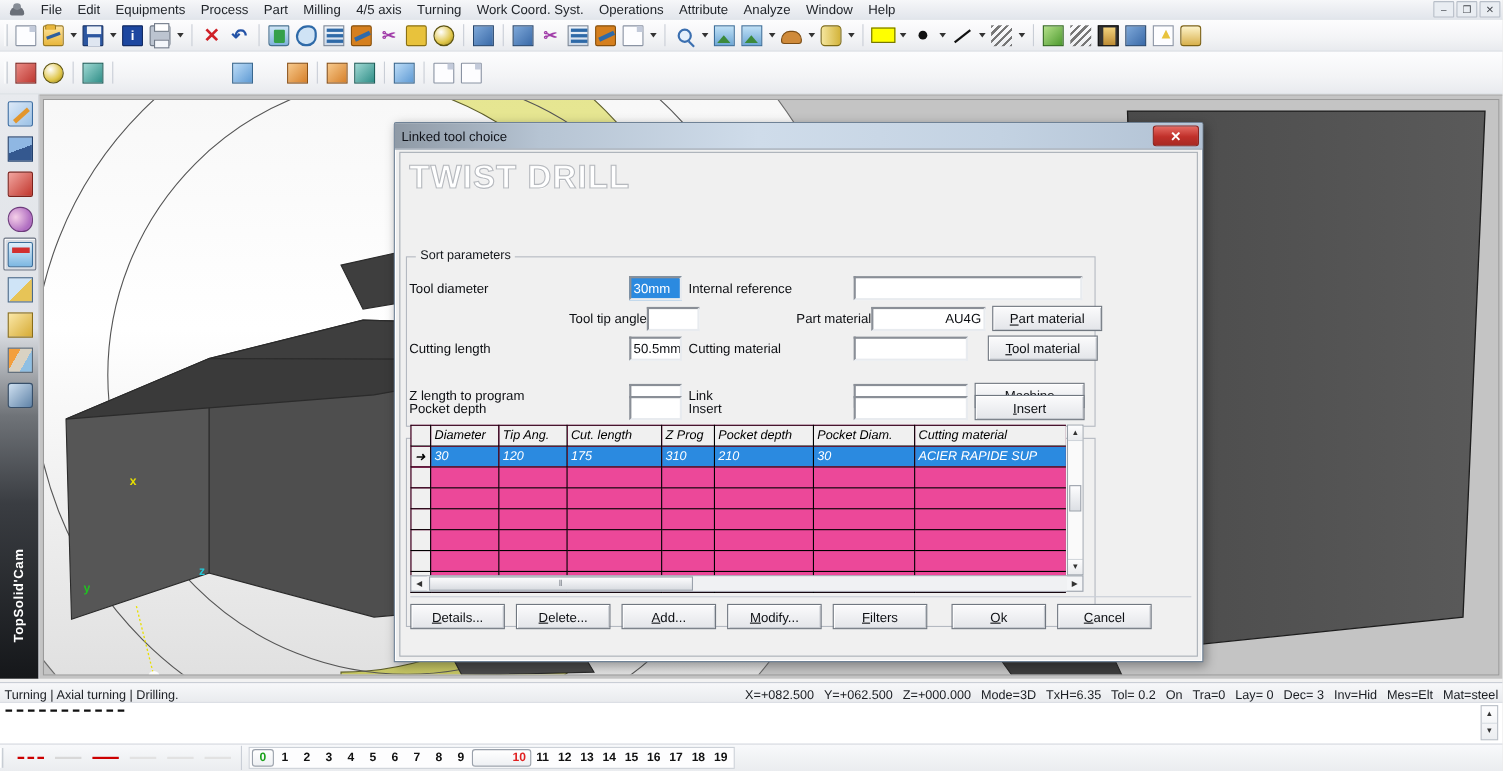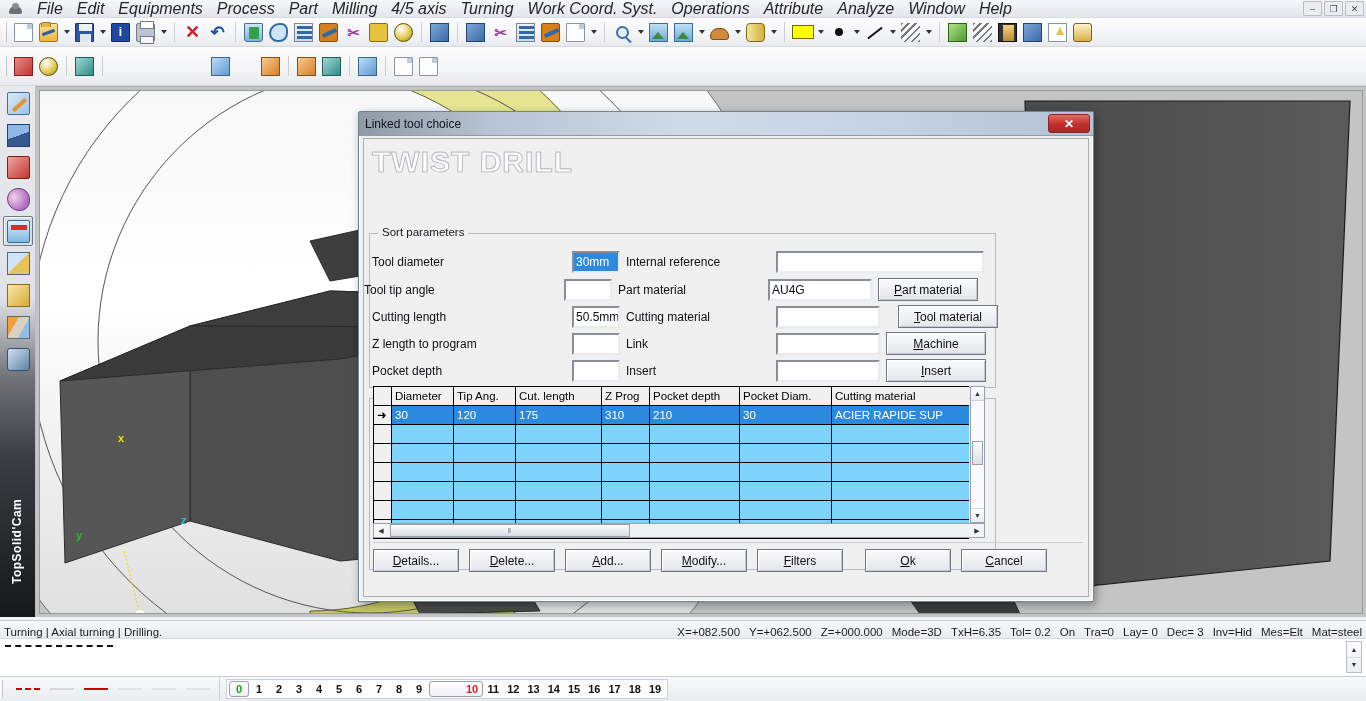--- a/index.html
+++ b/index.html
@@ -28,22 +28,22 @@
   }
   .logo-shape:before{
     content:""; position:absolute; left:0; top:3px; width:13px; height:8px;
     background:#6a6f78; border-radius: 7px 7px 2px 2px;
   }
   .logo-shape:after{
     content:""; position:absolute; left:3px; top:0; width:7px; height:6px;
     background:#878d96; border-radius:50%;
   }
   .menu-item {
-    padding: 1px 7px; color: #22262b; font-size: 16px; line-height: 16px;
-    white-space: nowrap; cursor: default; font-style: italic;
+    padding: 1px 7px; color: #22262b; font-size: 12px; line-height: 16px;
+    white-space: nowrap; cursor: default;
   }
 
   
   .wincaps { position:absolute; right:2px; top:1px; display:flex; gap:2px; }
   .wincap {
     width: 19px; height: 15px; background:#e9edf2; border:1px solid #b7bec8;
     display:flex; align-items:center; justify-content:center; font-size:9px; color:#44484e;
     border-radius:1px;
   }
 
@@ -269,21 +269,21 @@
   .finput.sel { background:#2b8ae0; color:#fff; }
   .fbtn {
     height:23px; border:1px solid #707780; background:linear-gradient(#fbfbfc,#e3e5e9);
     box-shadow: inset 1px 1px 0 #ffffff, inset -1px -1px 0 #c5c9cf;
     font-size:12px; display:flex;align-items:center;justify-content:center; color:#0d0f13;
   }
   .u { text-decoration: underline; }
 
   
   .tbl-wrap { position:absolute; left:372px; top:385px; width:612px; height:152px; }
-  table.grid { border-collapse:collapse; table-layout:fixed; width:596px; background:#7dd3fc; }
+  table.grid { border-collapse:collapse; table-layout:fixed; width:596px; background:#ec4899;font-style:italic; }
   table.grid th, table.grid td {
     border:1px solid #000; font-size:11.5px; height:19px; padding:0 3px;
     overflow:hidden; white-space:nowrap; font-weight:normal; text-align:left;
   }
   table.grid th { background:#f0f0f0; }
   table.grid tr.selected td { background:#2b8ae0; color:#fff; }
   td.marker { width:18px; background:#f0f0f0 !important; color:#000 !important; text-align:center; font-size:10px;}
 
   .vscroll {
     position:absolute; right:0; top:0; width:15px; height:137px;
@@ -663,39 +663,39 @@
       <div class="group" style="left:5px; top:259px; width:627px; height:172px;">
         <span class="legend">Sorted list</span>
       </div>
     <div id="sortrows" style="position: absolute; left: 0px; top: 0px; width: 100%; height: 100%; pointer-events: none;">
           <div class="frow" style="left: 8px; top: 112px; pointer-events: auto;">
             <span class="flabel">Tool diameter</span>
             <span class="finput sel" style="width: 48px;">30mm</span>
             <span style="width: 150px; margin-left: 6px;">Internal reference</span>
             <span class="finput" style="width: 208px;"></span>
           </div>
-          <div class="frow" style="left: 0; top: 139px; pointer-events: auto;">
+          <div class="frow" style="left: 24px; top: 139px; pointer-events: auto; text-align: right;">
             <span class="flabel">Tool tip angle</span>
             <span class="finput" style="width: 48px;"></span>
             <span style="width: 150px; margin-left: 6px;">Part material</span>
             <span class="finput" style="width: 104px;">AU4G</span>
             <span class="fbtn" style="width: 100px; margin-left: 6px;">
               <span><span class="u">P</span>art material</span>
             </span>
           </div>
           <div class="frow" style="left: 8px; top: 166px; pointer-events: auto;">
             <span class="flabel">Cutting length</span>
             <span class="finput" style="width: 48px;">50.5mm</span>
             <span style="width: 150px; margin-left: 6px;">Cutting material</span>
             <span class="finput" style="width: 104px;"></span>
             <span class="fbtn" style="width: 100px; margin-left: 18px;">
               <span><span class="u">T</span>ool material</span>
             </span>
           </div>
-          <div class="frow" style="left: 8px; top: 193px; pointer-events: auto;">
+          <div class="frow" style="left: 8px; top: 209px; pointer-events: auto;">
             <span class="flabel">Z length to program</span>
             <span class="finput" style="width: 48px;"></span>
             <span style="width: 150px; margin-left: 6px;">Link</span>
             <span class="finput" style="width: 104px;"></span>
             <span class="fbtn" style="width: 100px; margin-left: 6px;">
               <span><span class="u">M</span>achine</span>
             </span>
           </div>
           <div class="frow" style="left: 8px; top: 220px; pointer-events: auto;">
             <span class="flabel">Pocket depth</span>

